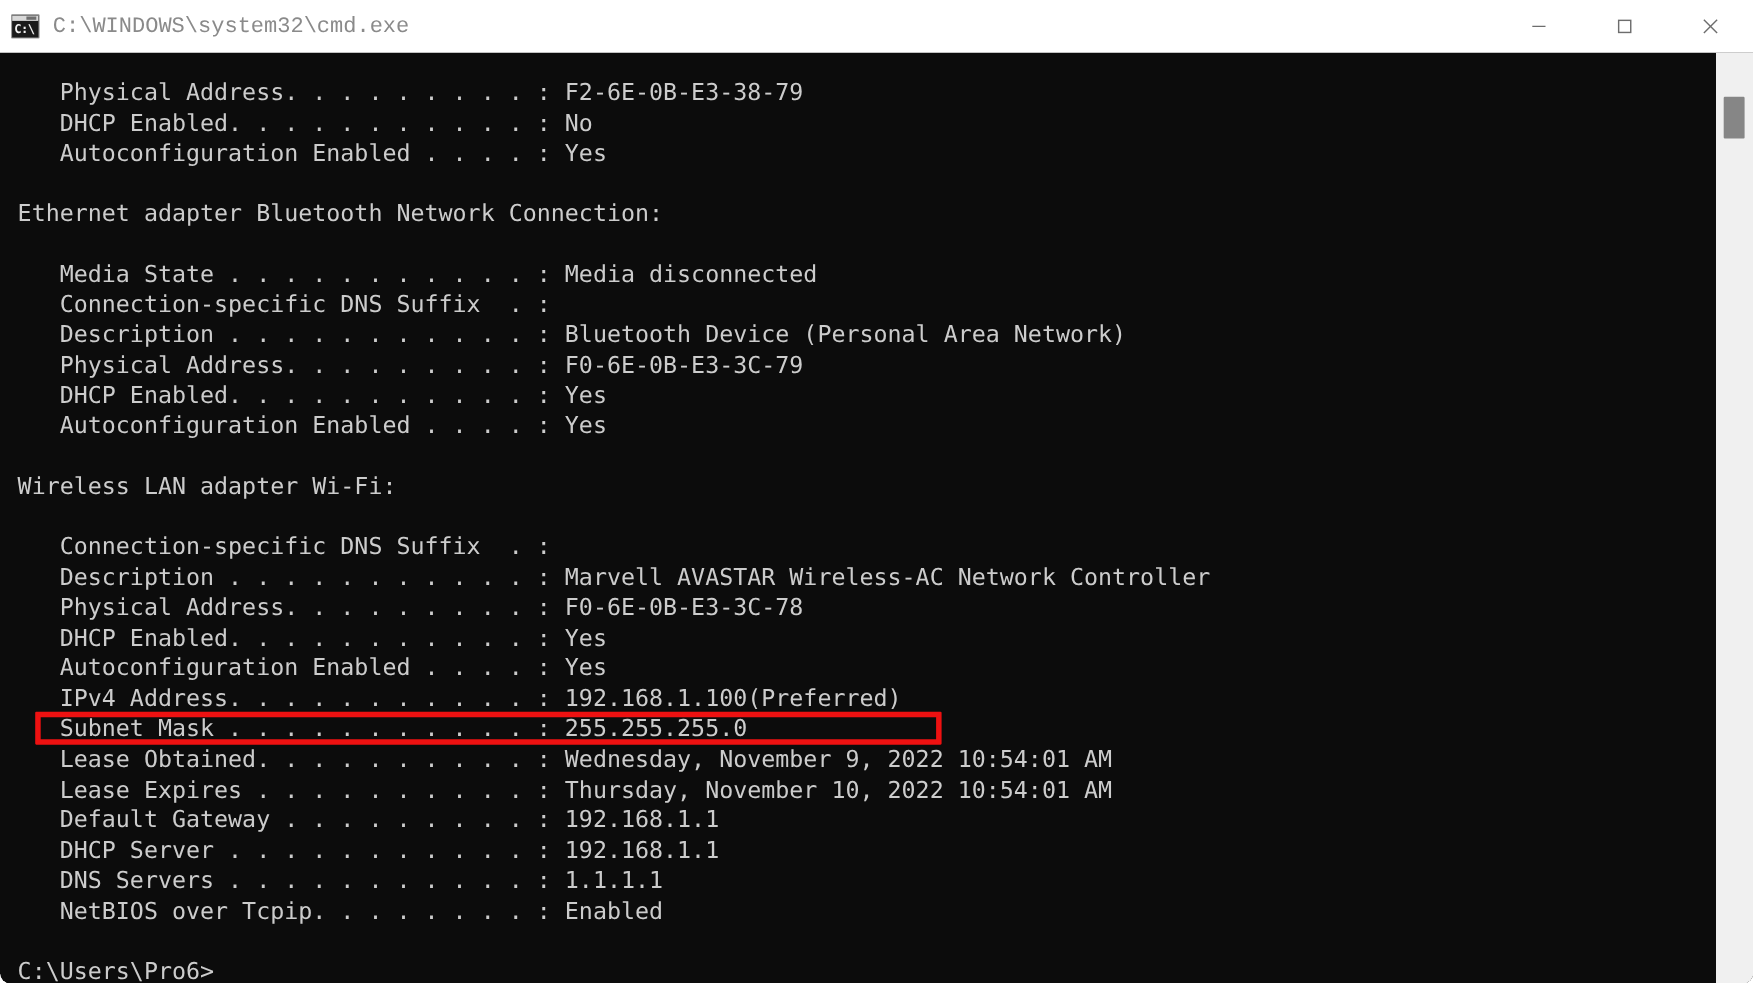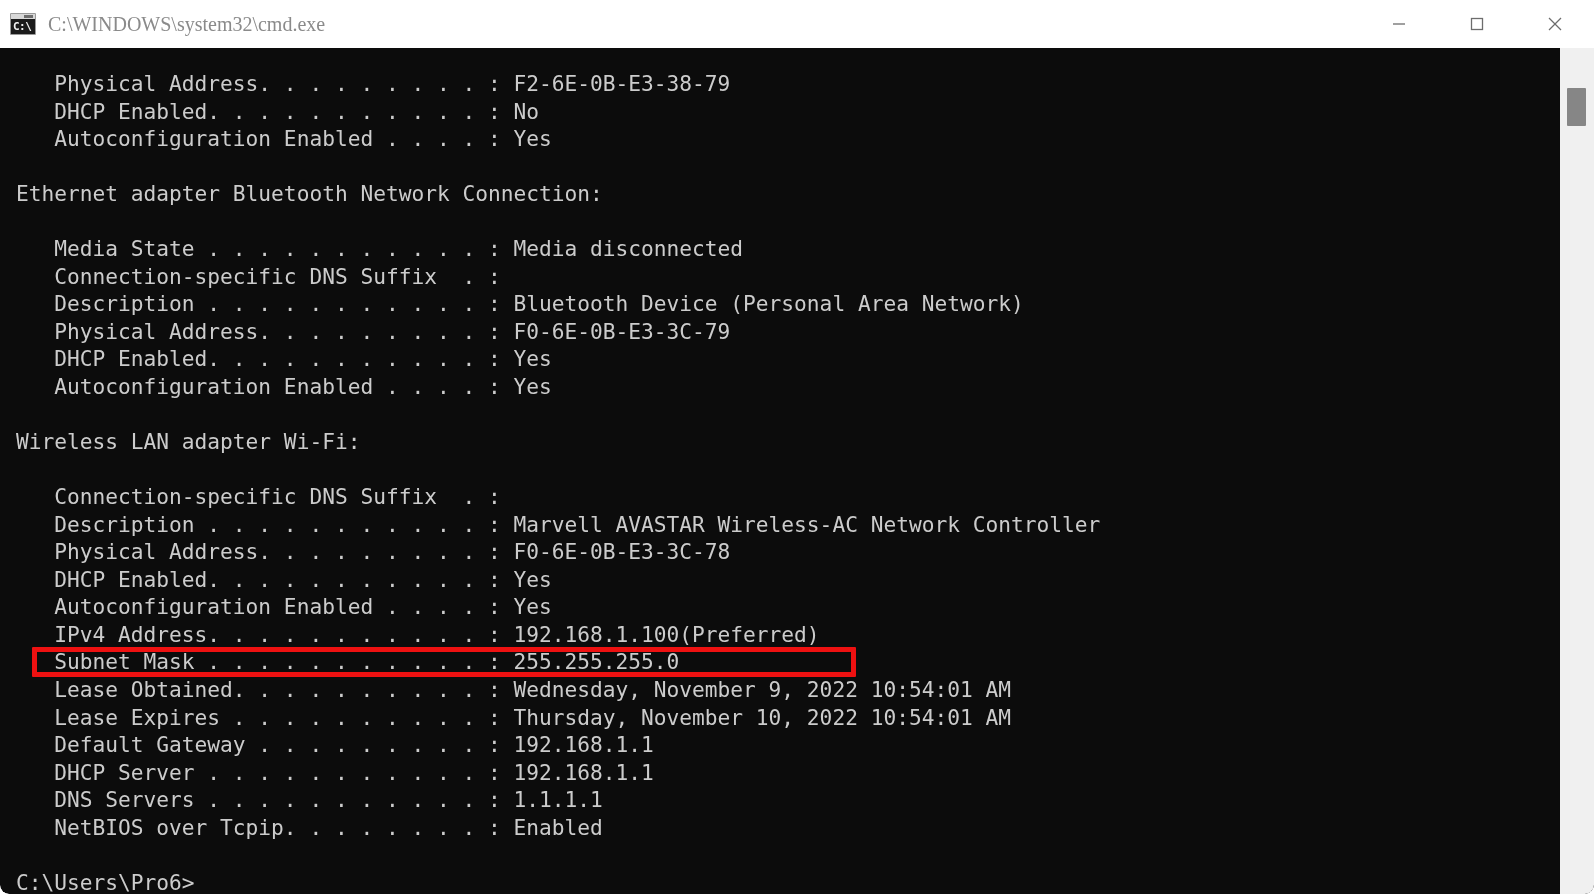--- a/index.html
+++ b/index.html
@@ -74,21 +74,21 @@
     color: #f2f2f2;
     font-family: "DejaVu Sans Mono", monospace;
     font-size: 11px;
     font-weight: bold;
     line-height: 13px;
     letter-spacing: -0.5px;
     white-space: nowrap;
   }
   .title-text {
     margin-left: 12px;
-    font-family: Liberation Serif, serif;
+    font-family: Liberation Mono, monospace;
     font-size: 20px;
     color: #8a8a8a;
     white-space: nowrap;
     overflow: hidden;
     text-overflow: ellipsis;
   }
 
   .win-controls {
     display: flex;
     align-items: stretch;

